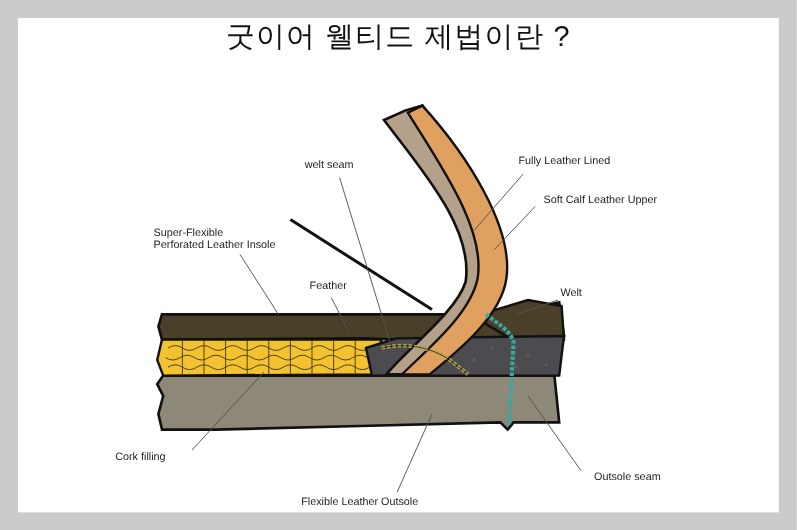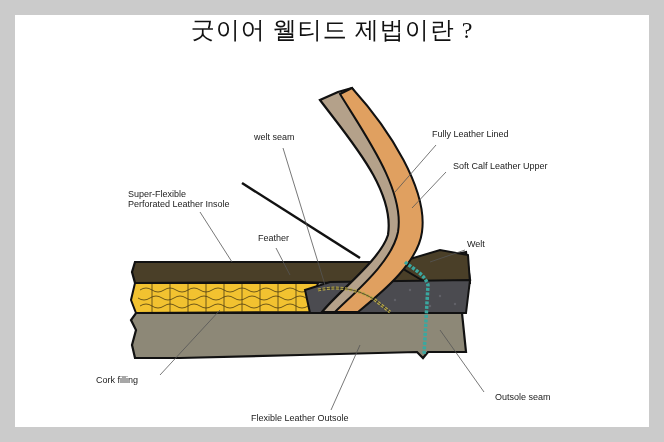--- a/index.html
+++ b/index.html
@@ -13,21 +13,21 @@
   .panel {
     position: absolute;
     left: 15px; top: 15px;
     width: 634px; height: 412px;
     background: #ffffff;
   }
   .title {
     position: absolute;
     left: 0; top: 14px; width: 664px;
     text-align: center;
-    font-family: Liberation Serif, serif;
+    font-family: Liberation Sans, sans-serif;
     font-size: 24px;
     color: #111111;
     letter-spacing: 1px;
   }
   .diagram {
     position: absolute;
     left: 0; top: 0;
   }
   .lbl {
     font-family: "Liberation Sans", sans-serif;

